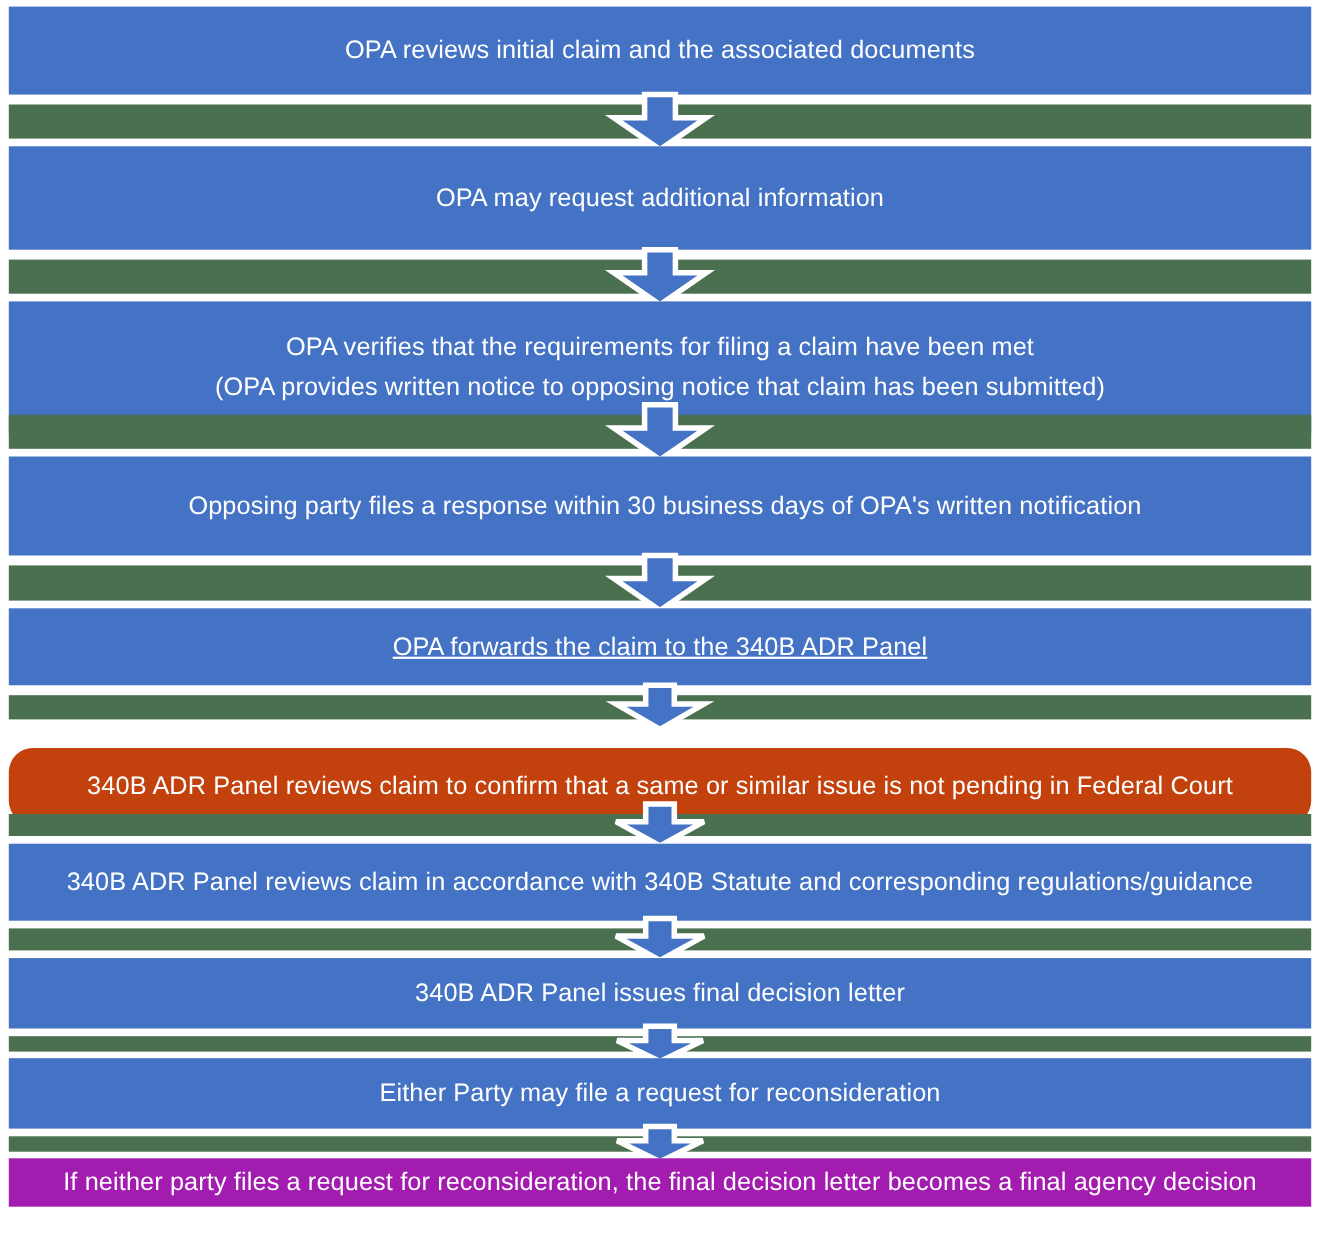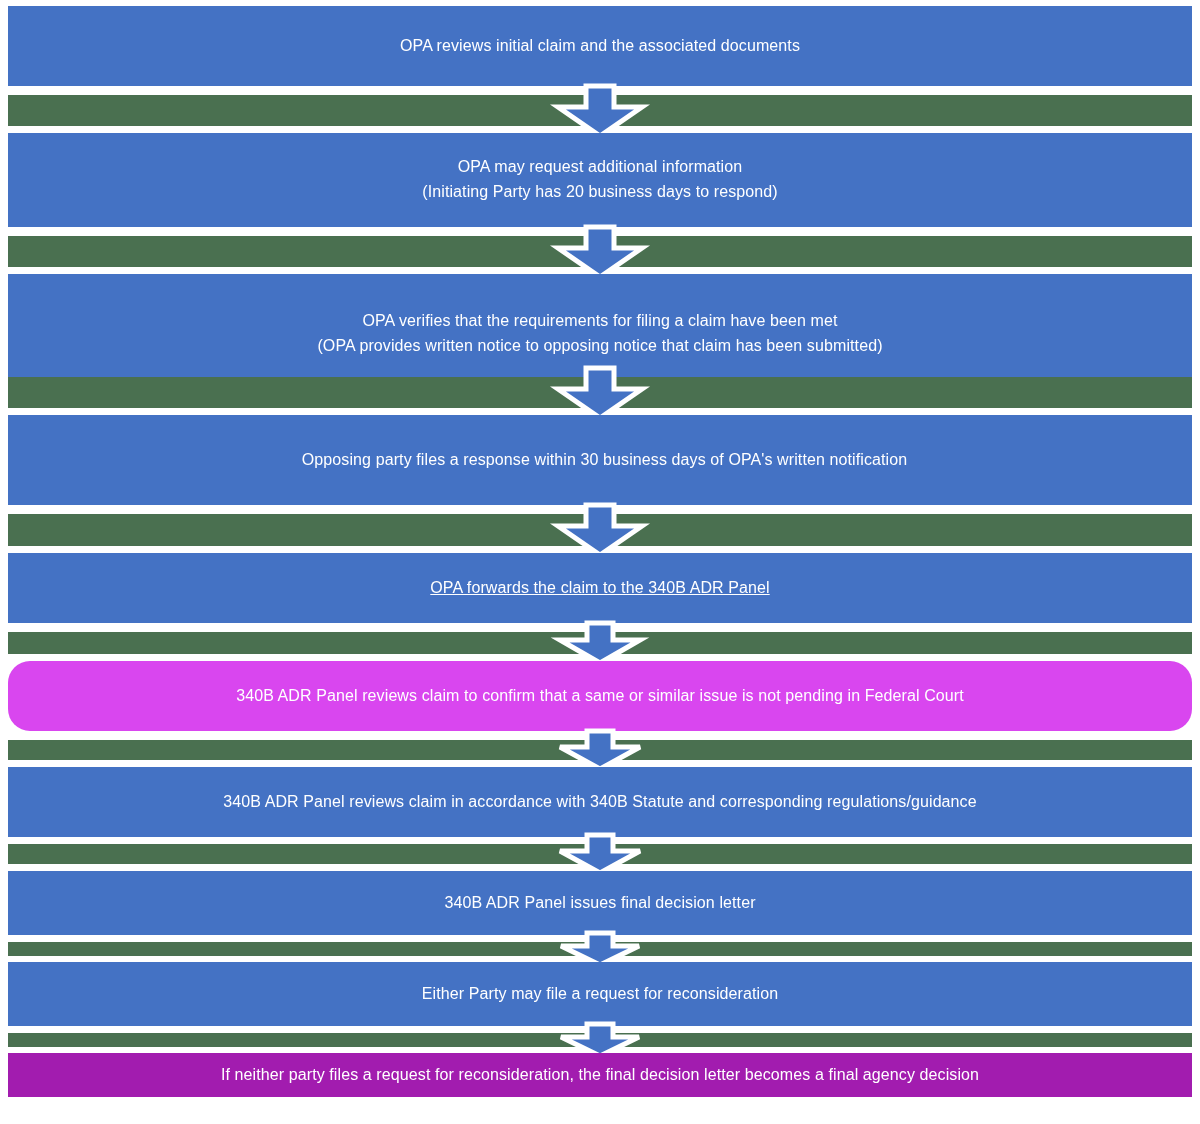--- a/index.html
+++ b/index.html
@@ -32,21 +32,21 @@
     color: #ffffff;
     display: flex;
     flex-direction: column;
     align-items: center;
     justify-content: center;
     text-align: center;
     padding: 0 14px;
   }
   .step-line {
     display: block;
-    font-size: 16px;
+    font-size: 23px;
     line-height: 1.55;
     color: #ffffff;
     letter-spacing: 0.1px;
     white-space: nowrap;
   }
 
   
   .connector-band {
     position: absolute;
     left: 8px;
@@ -75,21 +75,20 @@
     </div>
     <div class="connector-band" style="top: 95px; height: 31px; background: rgb(74, 112, 80);">
       <span class="connector-arrow" style="top: -14.5px;">
         <svg width="94" height="60" viewBox="-5 -5 94 60">
           <polygon points="28,0 56,0 56,21 84,21 42,50 0,21 28,21" fill="#4472C4" stroke="#FFFFFF" stroke-width="5" stroke-linejoin="miter"></polygon>
         </svg>
       </span>
     </div>
     <div class="step-box" style="top: 133px; height: 94px; background: rgb(68, 114, 196);">
       <span class="step-line" style="color: rgb(255, 255, 255);">OPA may request additional information</span>
-      <span class="step-line" style="color: rgb(255, 255, 255);">(Initiating Party has 20 business days to respond)</span>
     </div>
     <div class="connector-band" style="top: 236px; height: 31px; background: rgb(74, 112, 80);">
       <span class="connector-arrow" style="top: -14.5px;">
         <svg width="94" height="60" viewBox="-5 -5 94 60">
           <polygon points="28,0 56,0 56,21 84,21 42,50 0,21 28,21" fill="#4472C4" stroke="#FFFFFF" stroke-width="5" stroke-linejoin="miter"></polygon>
         </svg>
       </span>
     </div>
     <div class="step-box" style="top: 274px; height: 120px; background: rgb(68, 114, 196);">
       <span class="step-line" style="color: rgb(255, 255, 255);">OPA verifies that the requirements for filing a claim have been met</span>
@@ -115,21 +114,21 @@
     <div class="step-box" style="top: 553px; height: 70px; background: rgb(68, 114, 196); text-decoration: underline;">
       <span class="step-line" style="color: rgb(255, 255, 255);">OPA forwards the claim to the 340B ADR Panel</span>
     </div>
     <div class="connector-band" style="top: 632px; height: 22px; background: rgb(74, 112, 80);">
       <span class="connector-arrow" style="top: -14px;">
         <svg width="90" height="50" viewBox="-5 -5 90 50">
           <polygon points="27,0 53,0 53,17 80,17 40,40 0,17 27,17" fill="#4472C4" stroke="#FFFFFF" stroke-width="5" stroke-linejoin="miter"></polygon>
         </svg>
       </span>
     </div>
-    <div class="step-box" style="top: 661px; height: 70px; background: #d946ef; border-radius: 22px;">
+    <div class="step-box" style="top: 680px; height: 70px; background: #c2410c; border-radius: 22px;">
       <span class="step-line" style="color: rgb(255, 255, 255);">340B ADR Panel reviews claim to confirm that a same or similar issue is not pending in Federal Court</span>
     </div>
     <div class="connector-band" style="top: 740px; height: 20px; background: rgb(74, 112, 80);">
       <span class="connector-arrow" style="top: -14px;">
         <svg width="90" height="48" viewBox="-5 -5 90 48">
           <polygon points="27,0 53,0 53,16 80,16 40,38 0,16 27,16" fill="#4472C4" stroke="#FFFFFF" stroke-width="5" stroke-linejoin="miter"></polygon>
         </svg>
       </span>
     </div>
     <div class="step-box" style="top: 767px; height: 70px; background: rgb(68, 114, 196);">

